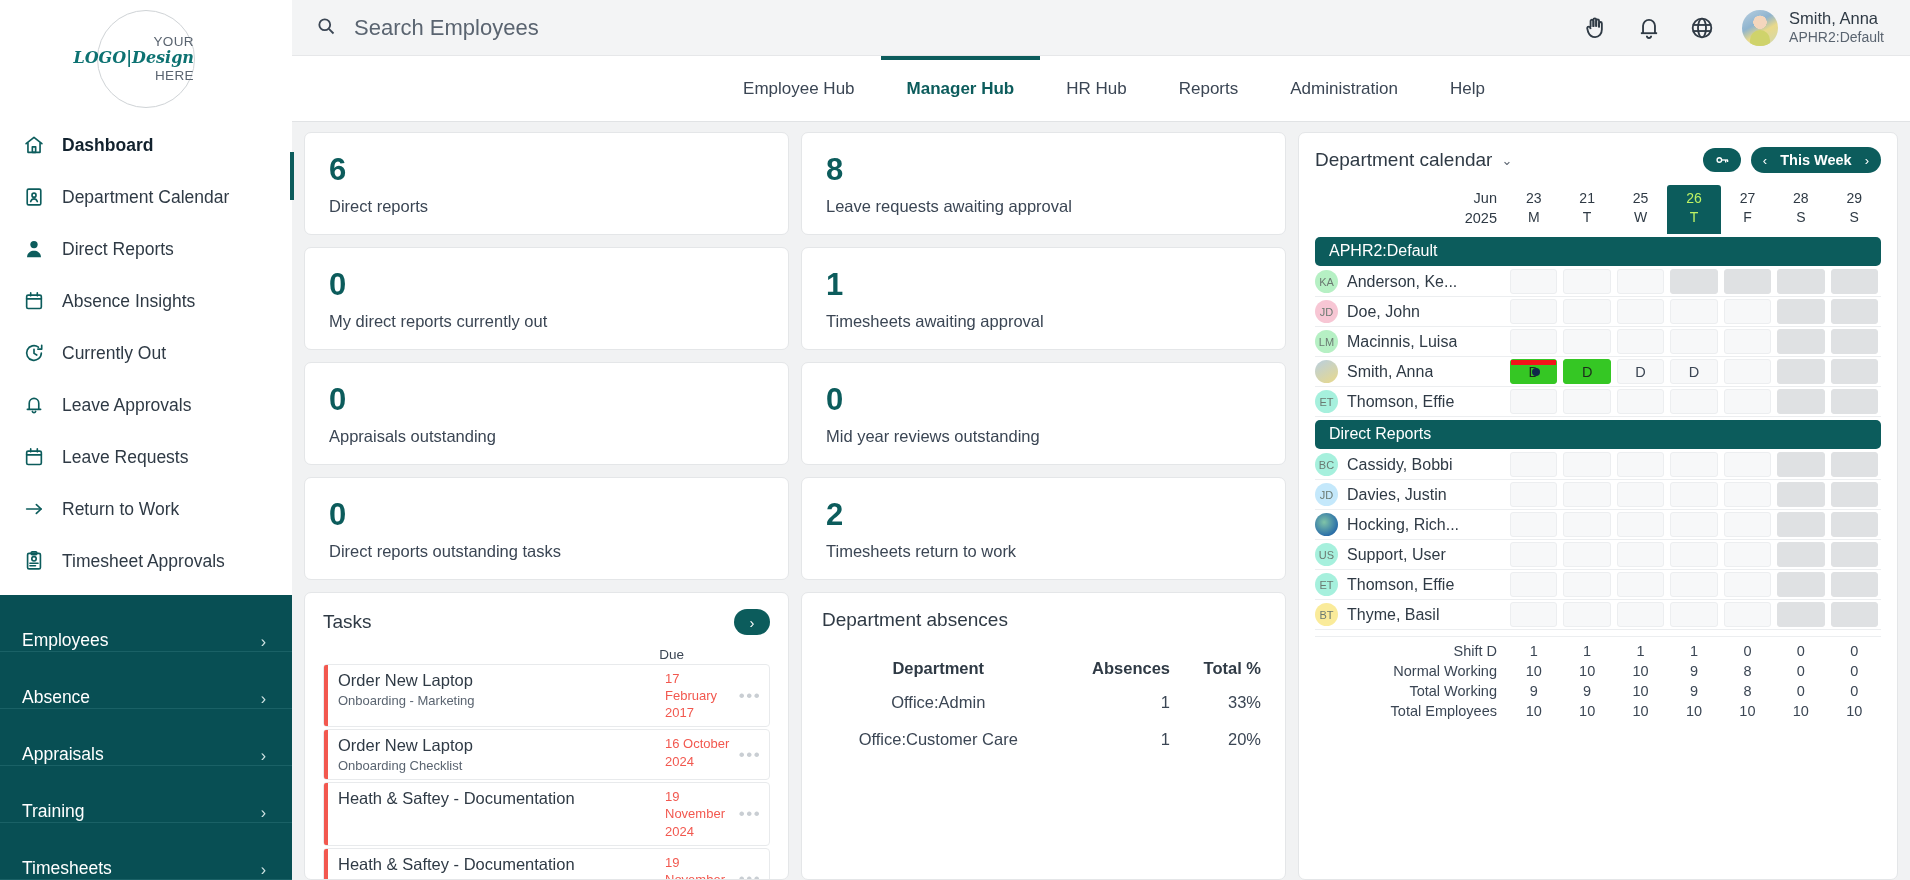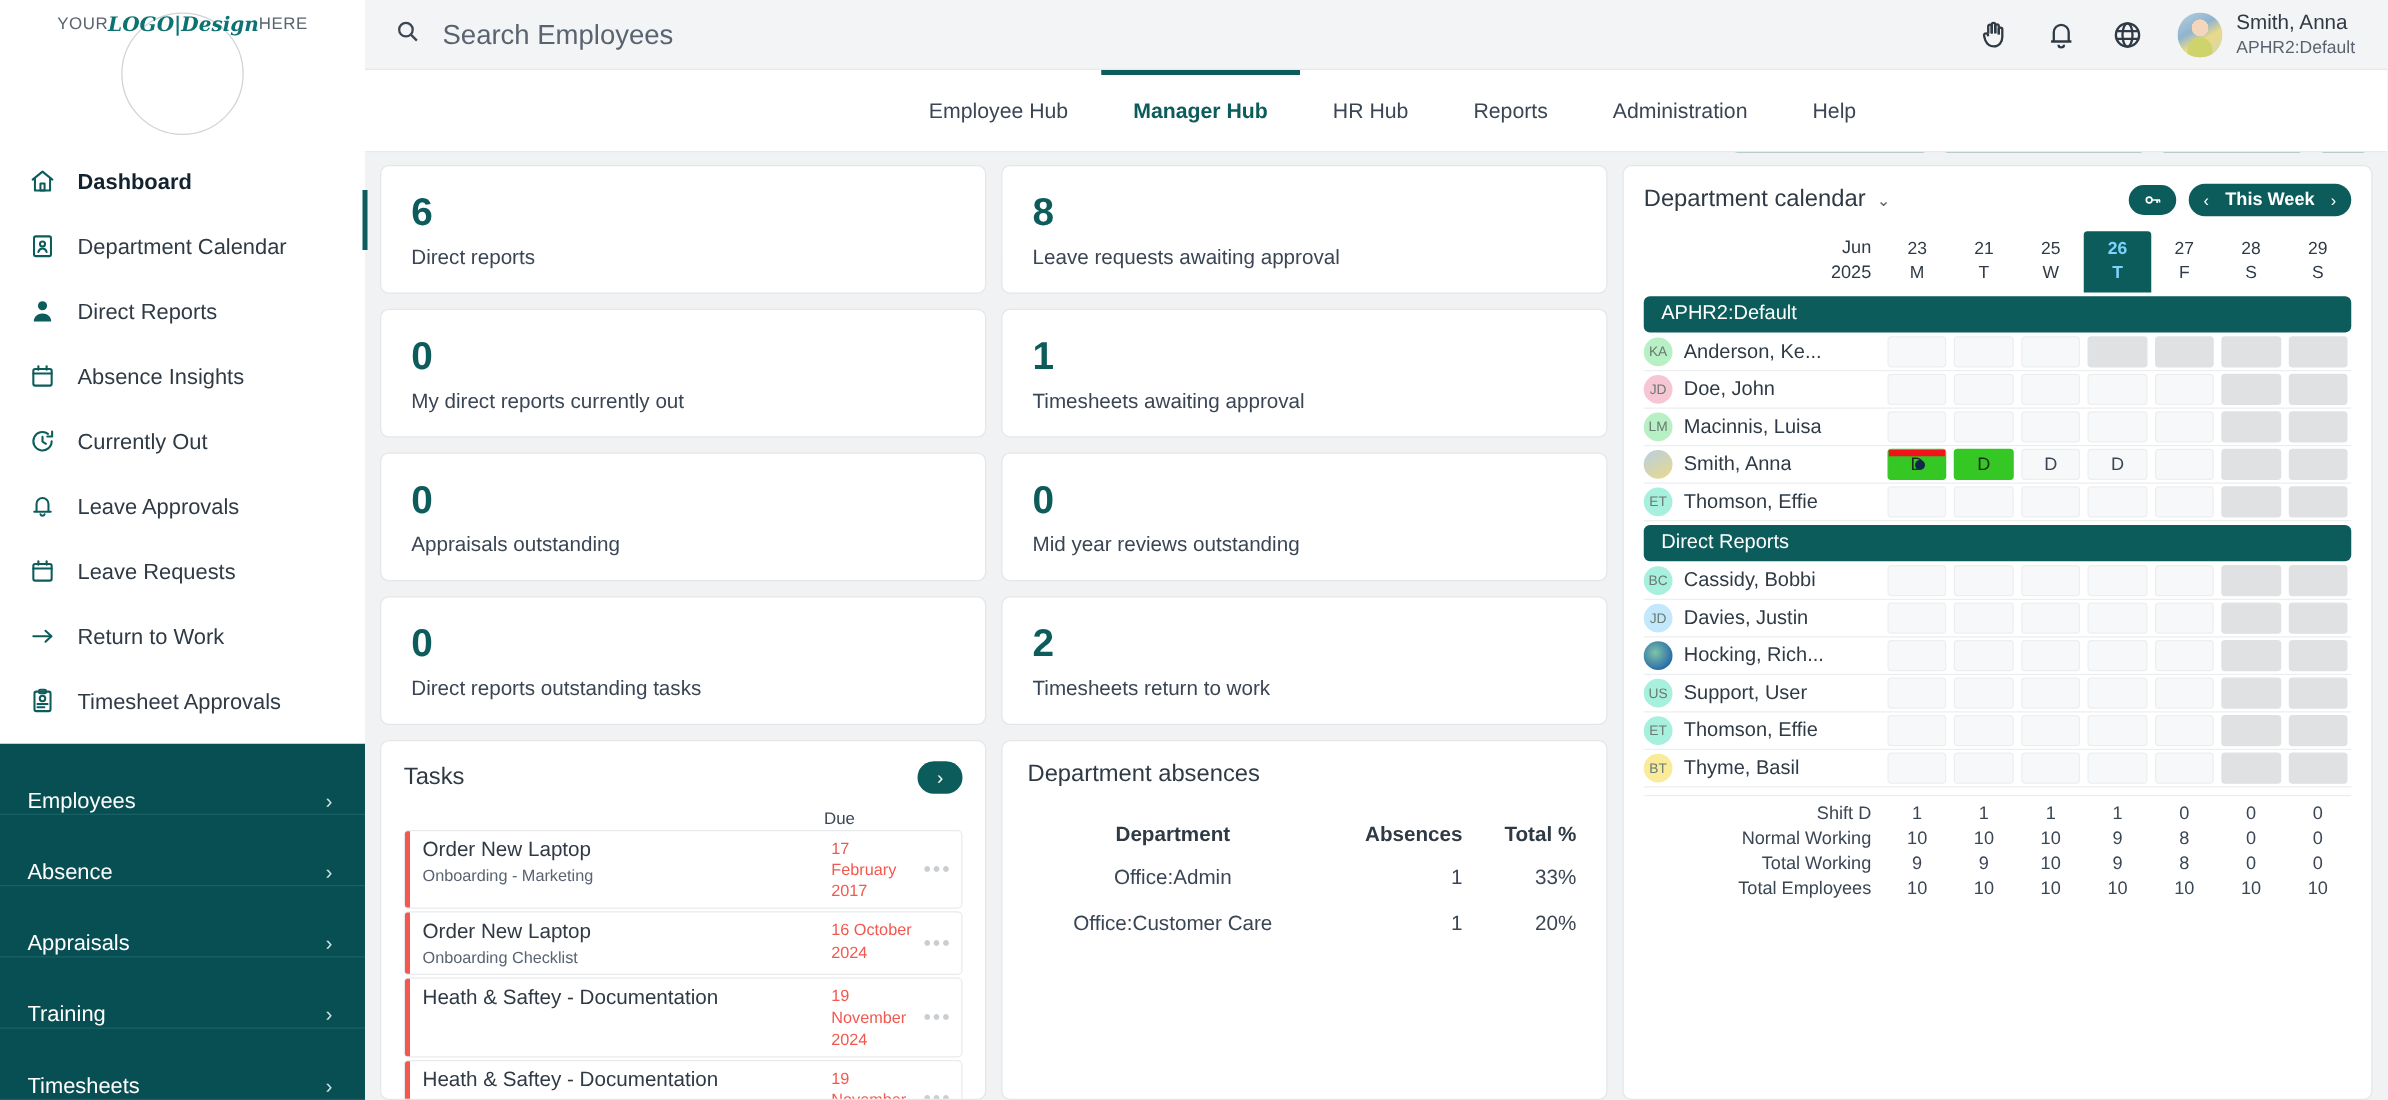--- a/index.html
+++ b/index.html
@@ -11,22 +11,22 @@
     color: #2f3a45;
   }
   .app { display: flex; width: 1910px; height: 880px; }
 
   
   .sidebar { width: 292px; height: 880px; background: #fff; flex: 0 0 292px;
              display: flex; flex-direction: column; position: relative; }
   .logo-wrap { height: 133px; display: flex; align-items: center; justify-content: center; }
   .logo {
     width: 98px; height: 98px; border-radius: 50%;
-    border: 1px solid #cfd3d6; display: flex; flex-direction: row;
-    align-items: flex-start; justify-content: center; line-height: 1.15;
+    border: 1px solid #cfd3d6; display: flex; flex-direction: column;
+    align-items: flex-end; justify-content: center; line-height: 1.15;
   }
   .logo .l1, .logo .l3 { font-size: 13.5px; color: #5a6470; letter-spacing: .4px; }
   .logo .l2 { font-size: 16px; color: #0d7272; font-family: "DejaVu Serif", serif;
               font-style: italic; font-weight: bold; }
   .nav-top { padding-top: 2px; }
   .nav-item {
     display: flex; align-items: center; gap: 17px;
     height: 52px; padding-left: 22px; cursor: pointer;
     font-size: 17.5px; color: #2f3a45;
   }
@@ -142,21 +142,21 @@
                display: flex; align-items: center; gap: 13px; padding: 0 12px;
                font-size: 14.5px; font-weight: bold; cursor: pointer; }
   .week-pill .ar { font-size: 13px; font-weight: normal; }
 
   .cal-grid { margin-top: 12px; }
   .crow { display: flex; align-items: stretch; }
   .cname { flex: 0 0 192px; display: flex; align-items: center; gap: 9px; }
   .cdays { flex: 1 1 auto; display: grid; grid-template-columns: repeat(7, 1fr); }
   .hdr-cell { text-align: center; font-size: 14px; color: #2f3a45; line-height: 1.35;
               padding: 4px 0 6px 0; }
-  .hdr-cell.today { background: #0c5c5c; color: #7dd3fc; font-weight: bold; border-radius: 3px 3px 0 0; }
+  .hdr-cell.today { background: #0c5c5c; color: #bef264; font-weight: normal; border-radius: 3px 3px 0 0; }
   .hdr-label { flex: 0 0 192px; text-align: right; font-size: 14.5px; color: #2f3a45;
                line-height: 1.35; padding: 4px 10px 6px 0; }
   .grp { background: #0c5c5c; color: #fff; font-size: 16px; padding: 5px 0 6px 14px;
          border-radius: 5px; margin: 3px 0 1px 0; }
   .emp-row { border-bottom: 1px solid #eceef0; height: 30px; }
   .av { width: 23px; height: 23px; border-radius: 50%; flex: 0 0 23px; font-size: 11px;
         display: flex; align-items: center; justify-content: center; color: #6b7a72; }
   .av.photo1 { background: linear-gradient(150deg,#b9cfe0,#e9d98a); }
   .av.photo2 { background: radial-gradient(circle at 40% 40%, #7fc4a8, #2b6fa8 70%, #1c4a75); }
   .emp-name { font-size: 16px; color: #2f3a45; white-space: nowrap; overflow: hidden; }

